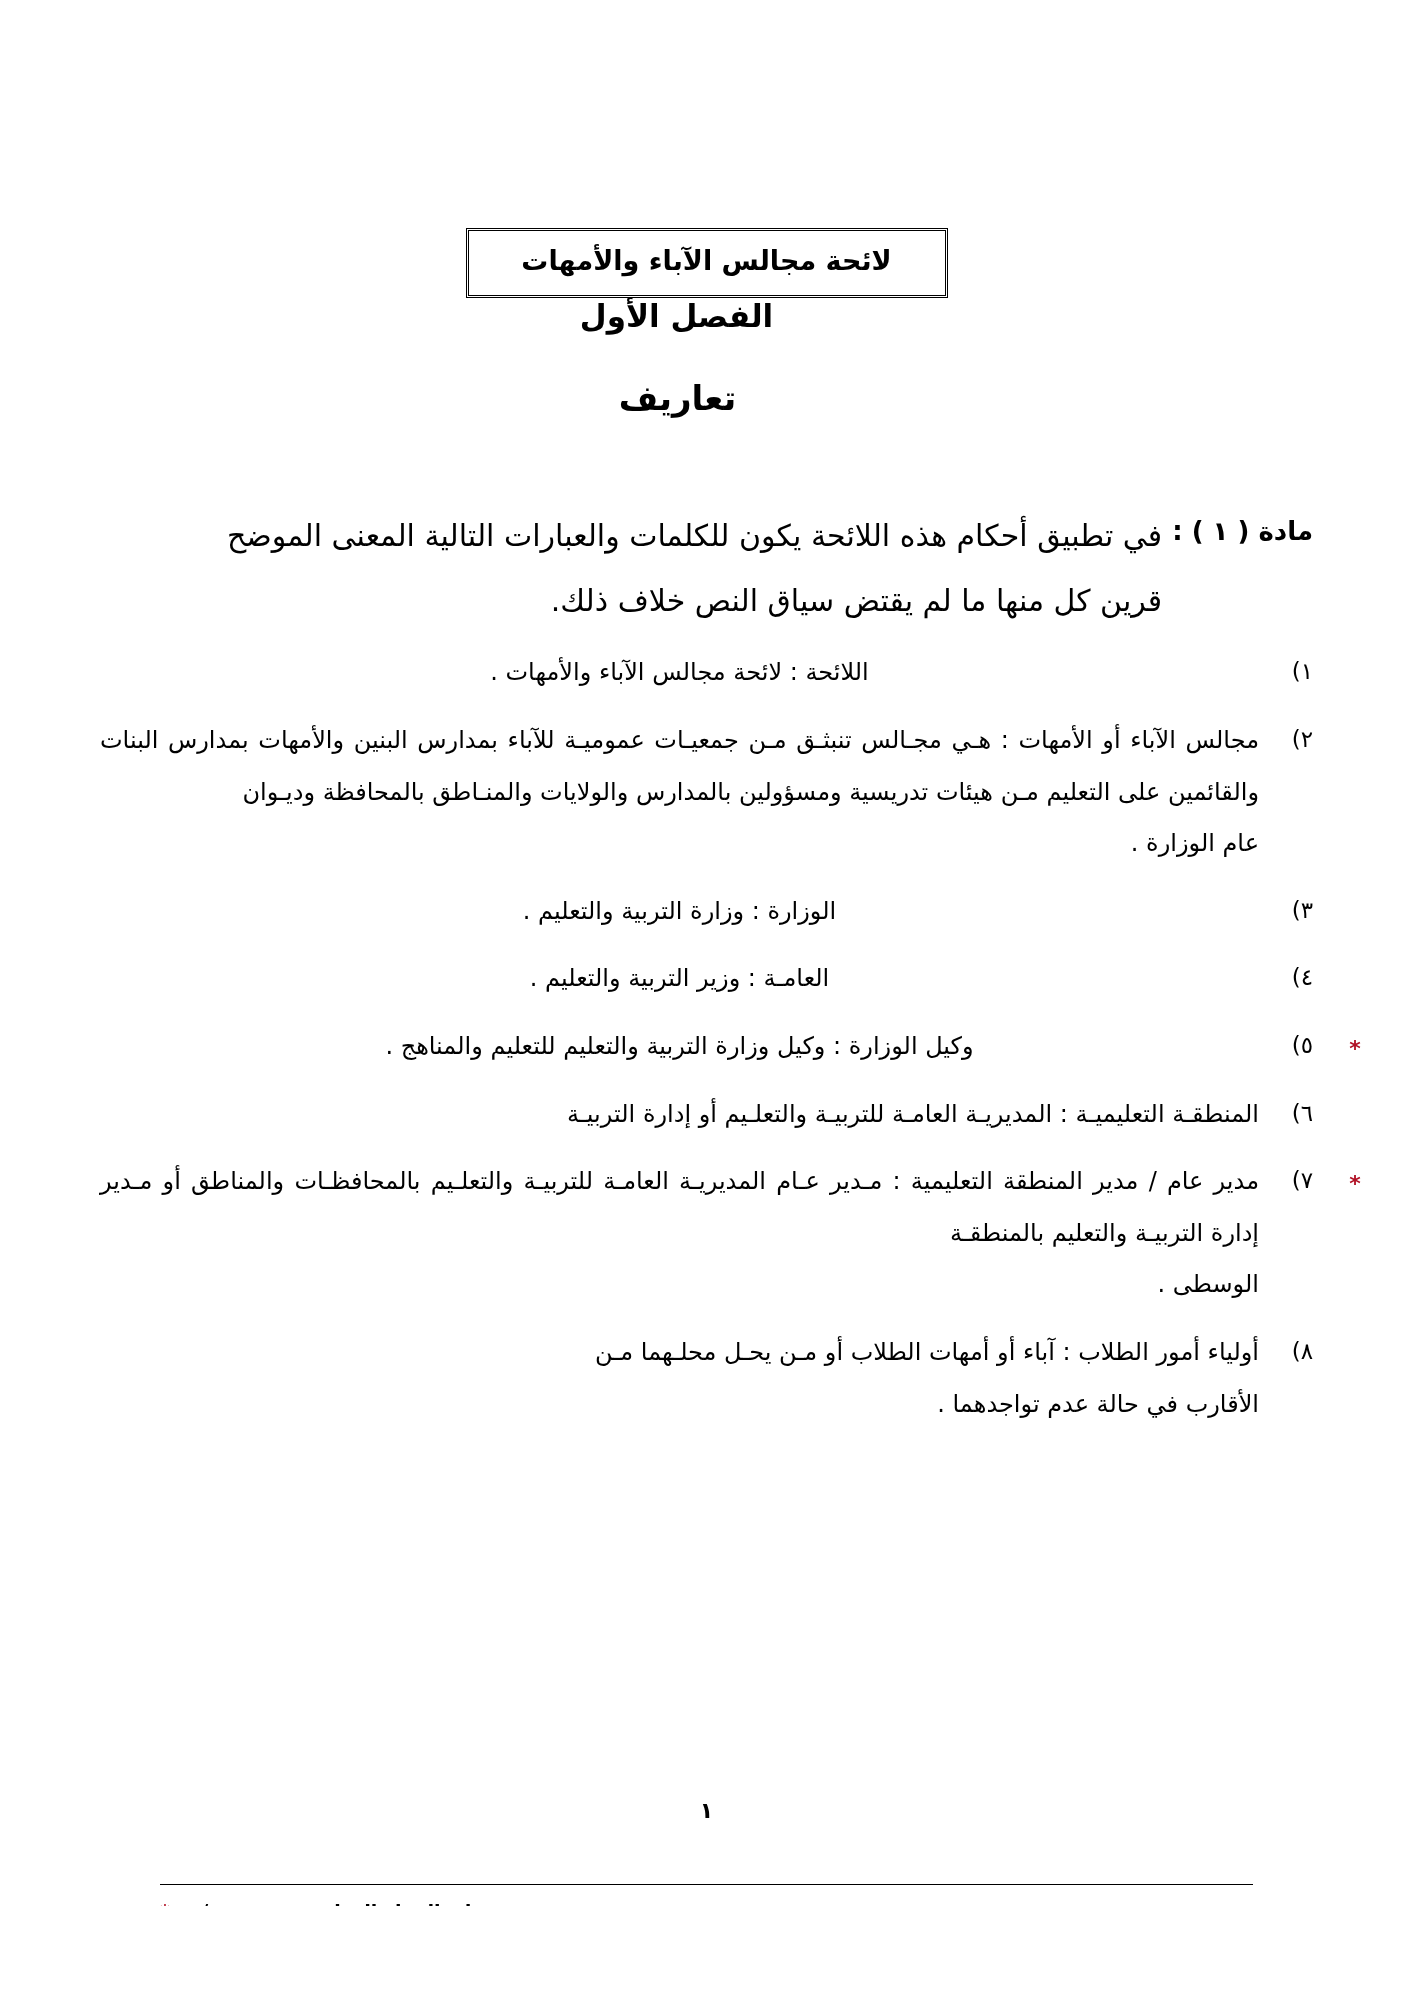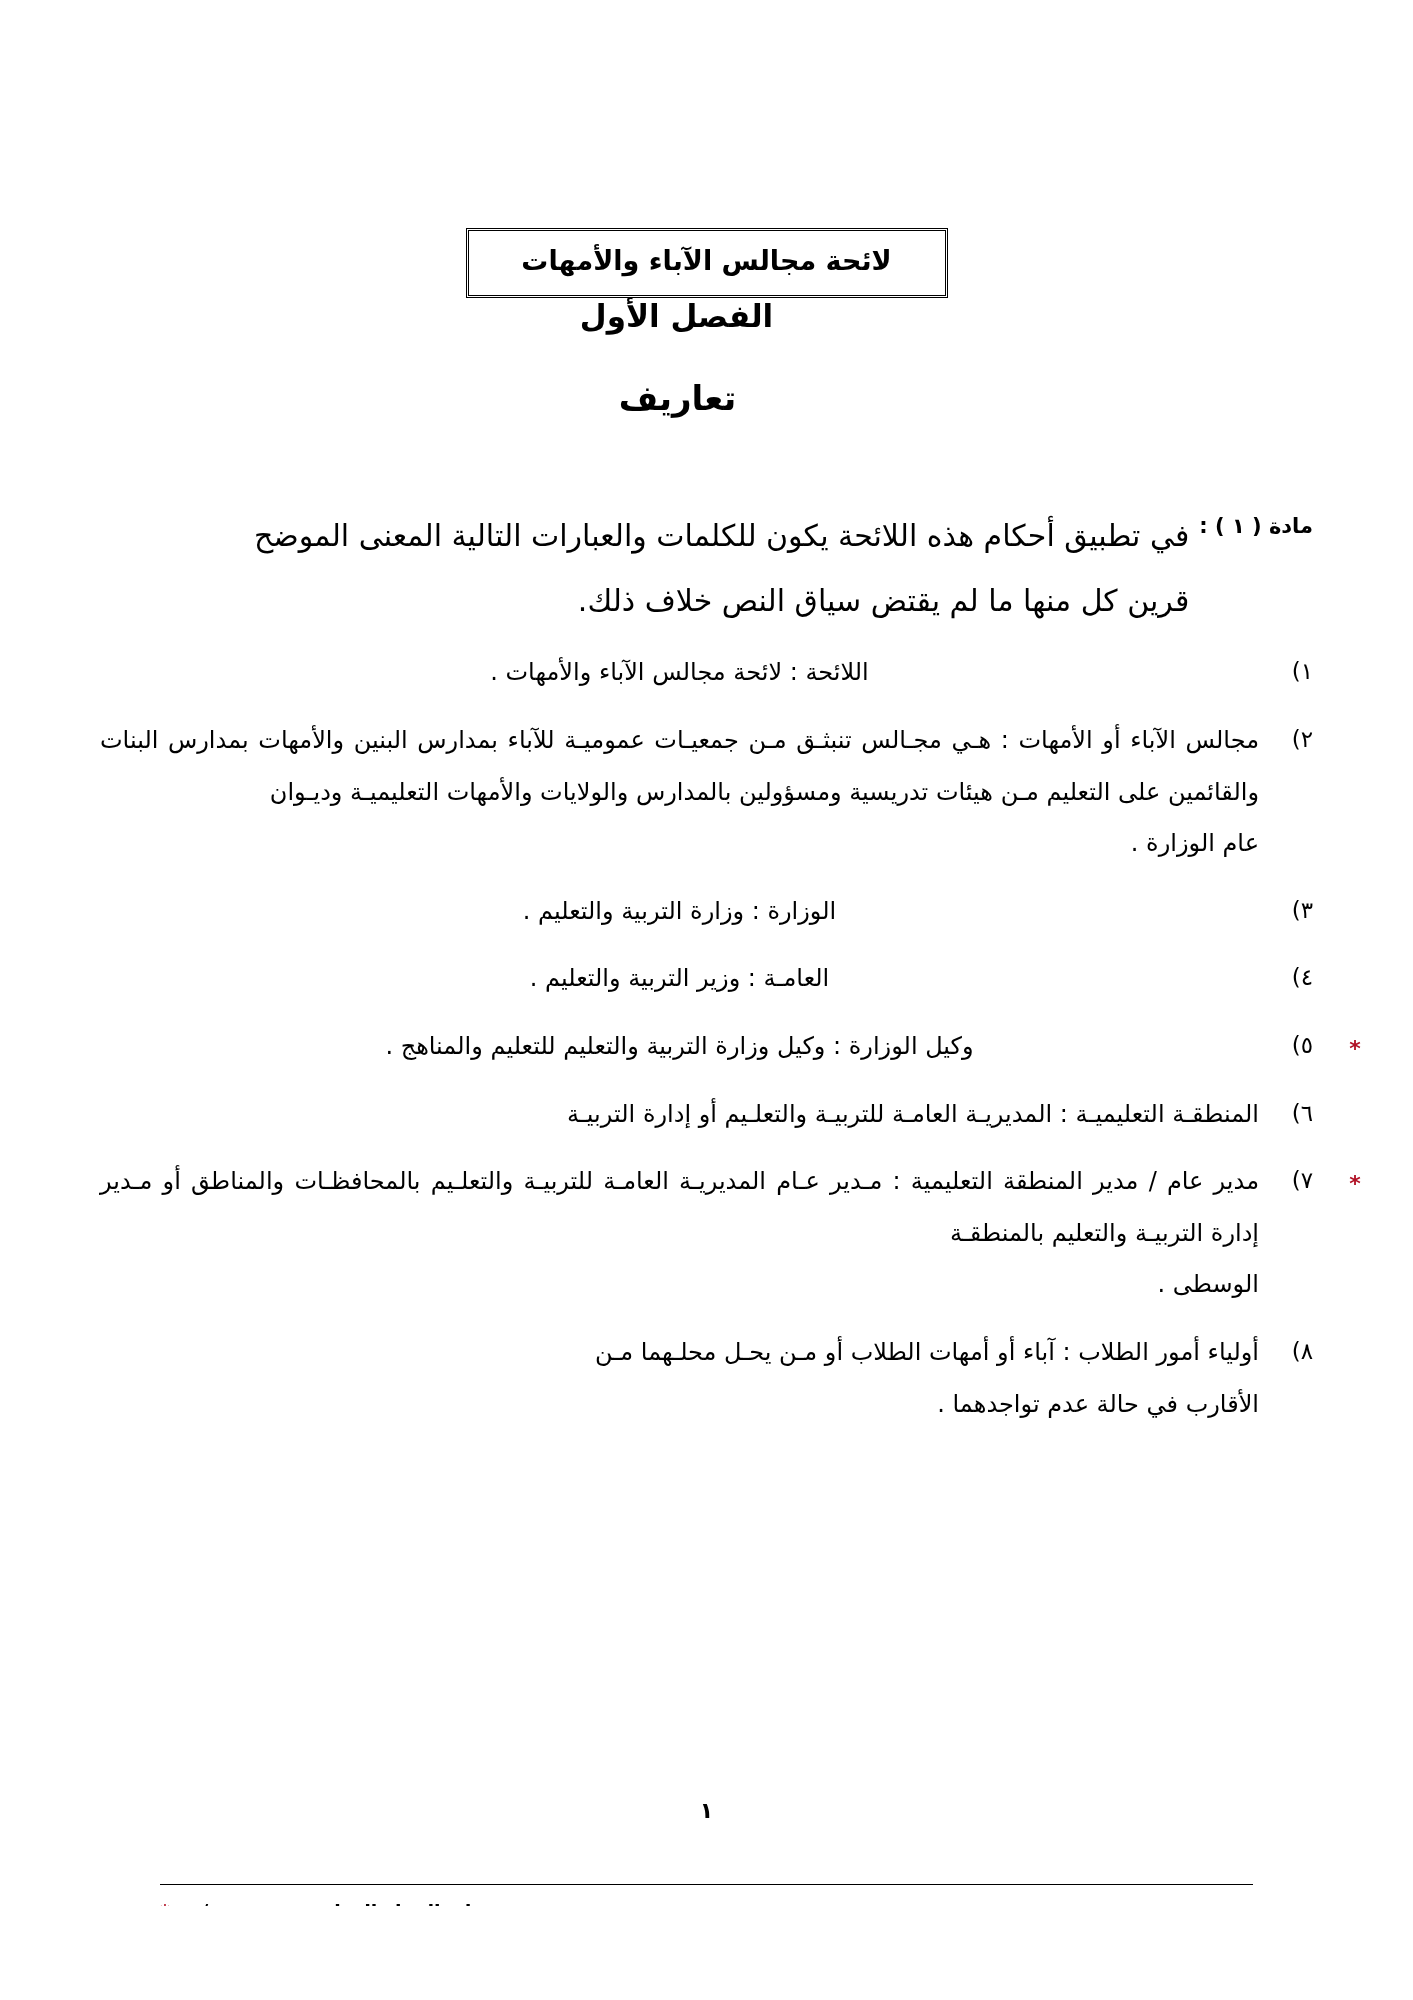--- a/index.html
+++ b/index.html
@@ -68,21 +68,21 @@
   .article {
     display: flex;
     flex-direction: row;
     align-items: flex-start;
     font-size: 23px;
     line-height: 2.15;
     margin-bottom: 6px;
   }
   .article-label {
     font-weight: bold;
-    font-size: 21px;
+    font-size: 26px;
     white-space: nowrap;
     flex: 0 0 auto;
     padding-top: 0px;
     padding-left: 10px;
   }
   .article-body {
     flex: 1 1 auto;
     text-align: justify;
     text-align-last: right;
     font-size: 30px;
@@ -217,21 +217,21 @@
           <span>اللائحة : لائحة مجالس الآباء والأمهات .</span>
         </span>
       </li>
 
       <li class="def-item">
         <span class="def-star"></span>
         <span class="def-num">٢)</span>
         <span class="def-text">
           <span>مجالس الآباء أو الأمهات : هـي مجـالس تنبثـق مـن جمعيـات عموميـة</span>
           <span>للآباء بمدارس البنين والأمهات بمدارس البنات والقائمين على التعليم مـن</span>
-          <span>هيئات تدريسية ومسؤولين بالمدارس والولايات والأمهات التعليميـة وديـوان</span>
+          <span>هيئات تدريسية ومسؤولين بالمدارس والولايات والمنـاطق بالمحافظة وديـوان</span>
           <span class="tail">عام الوزارة .</span>
         </span>
       </li>
 
       <li class="def-item centered-short">
         <span class="def-star"></span>
         <span class="def-num">٣)</span>
         <span class="def-text">
           <span>الوزارة : وزارة التربية والتعليم .</span>
         </span>

